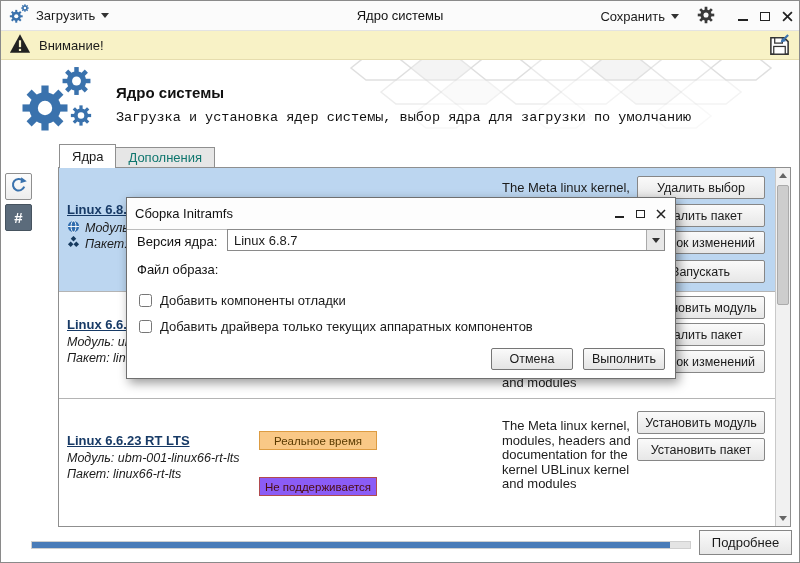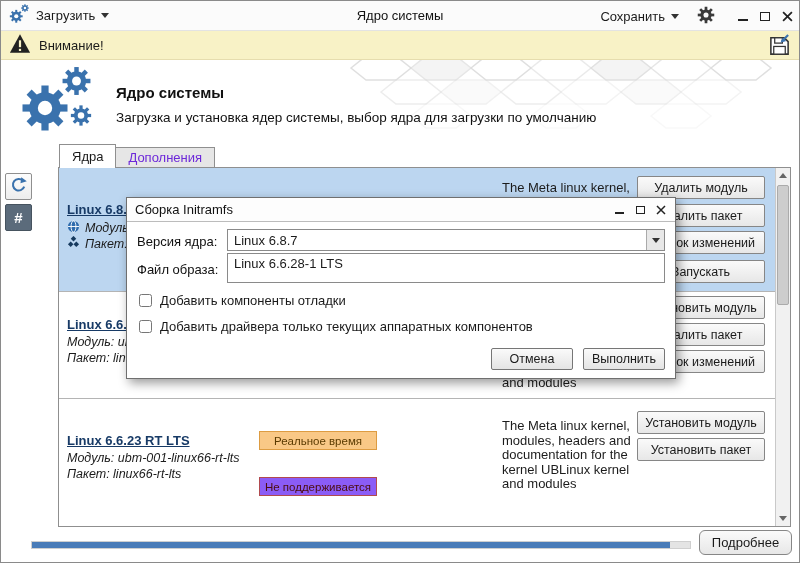--- a/index.html
+++ b/index.html
@@ -21,27 +21,27 @@
   
   .warnbar{position:absolute;left:0;top:30px;width:100%;height:29px;background:#f8f2c6;border-bottom:1px solid #e6ddae;display:flex;align-items:center;padding:0 8px;}
   .warn-text{margin-left:8px;color:#1a1a1a;}
   .warn-save{margin-left:auto;display:flex;align-items:center;}
 
   
   .header{position:absolute;left:0;top:59px;width:100%;height:83px;background:#fff;overflow:hidden;}
   .hexes{position:absolute;left:140px;top:0;}
   .hdr-icon{position:absolute;left:18px;top:6px;}
   .hdr-title{position:absolute;left:115px;top:24px;font-weight:bold;font-size:15px;color:#111;}
-  .hdr-sub{position:absolute;left:115px;top:50px;font-size:13.5px;color:#111;}
+  .hdr-sub{position:absolute;left:115px;top:50px;font-size:13.5px;color:#111;font-family:Liberation Mono, monospace;}
 
   
   .tabs{position:absolute;left:58px;top:143px;height:24px;display:flex;align-items:flex-end;z-index:5;}
   .tab{border:1px solid #8f8f8f;padding:0 12px;display:flex;align-items:center;cursor:default;}
   .tab.active{background:#fff;height:24px;border-bottom:none;position:relative;z-index:6;}
-  .tab.inactive{background:#e6e6e6;height:21px;border-left:none;color:#6d28d9;}
+  .tab.inactive{background:#e6e6e6;height:21px;border-left:none;color:#0f766e;}
 
   
   .side-btn{position:absolute;width:27px;height:27px;border:1px solid #8f8f8f;border-radius:2px;display:flex;align-items:center;justify-content:center;background:linear-gradient(#fdfdfd,#ededed);cursor:default;}
   .side-hash{background:#5b6b7b;color:#fff;font-weight:bold;font-size:15px;border-color:#46535f;}
 
   
   .panel{position:absolute;left:57px;top:166px;right:8px;bottom:35px;border:1px solid #8f8f8f;background:#fff;}
   .rows{position:absolute;left:0;top:0;right:15px;bottom:0;overflow:hidden;}
   .row{position:absolute;left:0;right:0;}
   .row.selected{background:#bcd6f0;}
@@ -60,25 +60,25 @@
   .vs-arrow{position:absolute;left:0;width:100%;height:15px;display:flex;align-items:center;justify-content:center;}
   .vs-up{top:0;}
   .vs-down{bottom:0;}
   .tri-up{width:0;height:0;border-left:4px solid transparent;border-right:4px solid transparent;border-bottom:5px solid #666;}
   .tri-down{width:0;height:0;border-left:4px solid transparent;border-right:4px solid transparent;border-top:5px solid #666;}
   .vs-thumb{position:absolute;left:1px;right:1px;top:17px;height:120px;background:#cdcdcd;border:1px solid #ababab;border-radius:2px;}
 
   
   .progress{position:absolute;left:30px;top:540px;width:660px;height:8px;background:#e4e4e4;border:1px solid #cfcfcf;}
   .progress-fill{height:100%;background:#4a7cb8;}
-  .details-btn{position:absolute;left:698px;top:529px;width:93px;height:25px;border:1px solid #868686;border-radius:6px;background:linear-gradient(#fafafa,#e7e7e7);font-size:13px;display:flex;align-items:center;justify-content:center;cursor:default;}
+  .details-btn{position:absolute;left:698px;top:529px;width:93px;height:25px;border:1px solid #868686;border-radius:0;background:linear-gradient(#fafafa,#e7e7e7);font-size:13px;display:flex;align-items:center;justify-content:center;cursor:default;}
 
   
   .dialog{position:absolute;left:125px;top:196px;width:550px;height:182px;background:#fff;border:1px solid #6f6f6f;box-shadow:3px 4px 10px rgba(0,0,0,.4);z-index:50;}
-  .dlg-titlebar{position:absolute;left:0;top:0;right:0;height:24px;background:#fdfdfd;border-bottom:1px solid #bcbcbc;display:flex;align-items:center;padding:0 8px;}
+  .dlg-titlebar{position:absolute;left:0;top:0;right:0;height:32px;background:#fdfdfd;border-bottom:1px solid #bcbcbc;display:flex;align-items:center;padding:0 8px;}
   .dlg-title{font-size:13px;color:#111;}
   .dlg-ctl{margin-left:auto;display:flex;align-items:center;gap:9px;}
   .dlg-label{position:absolute;left:10px;font-size:13px;color:#111;white-space:nowrap;}
   .combo{position:absolute;left:100px;right:10px;height:22px;border:1px solid #8a8a8a;background:#fff;display:flex;align-items:center;}
   .combo-val{padding-left:6px;flex:1;white-space:nowrap;overflow:hidden;}
   .combo-arrow{width:18px;height:100%;border-left:1px solid #aaa;background:#e8e8e8;display:flex;align-items:center;justify-content:center;cursor:default;}
   .txtfield{position:absolute;left:100px;right:10px;height:30px;border:1px solid #8a8a8a;background:#fff;padding:2px 6px;font-size:13px;}
   .cbrow{position:absolute;left:12px;display:flex;align-items:center;gap:8px;}
   .cbrow input{width:13px;height:13px;margin:0;}
   .dlg-btn{position:absolute;width:82px;height:22px;border:1px solid #767676;border-radius:2px;background:linear-gradient(#fafafa,#e4e4e4);font-size:12.5px;display:flex;align-items:center;justify-content:center;cursor:default;}
@@ -264,21 +264,21 @@
               <g fill="#163a5e">
                 <rect x="4.9" y="0.8" width="4.2" height="4.2" transform="rotate(45 7 2.9)"></rect>
                 <rect x="1.9" y="6.8" width="4.2" height="4.2" transform="rotate(45 4 8.9)"></rect>
                 <rect x="7.9" y="6.8" width="4.2" height="4.2" transform="rotate(45 10 8.9)"></rect>
               </g>
             </svg>
           </span>
           <span>Пакет: linux68</span>
         </div>
         <div class="kdesc" style="top:13px;">The Meta linux kernel, modules, headers and documentation for the kernel UBLinux kernel and modules</div>
-        <div class="kbtn" style="top:8px;">Удалить модуль</div>
+        <div class="kbtn" style="top:8px;">Удалить выбор</div>
         <div class="kbtn" style="top:36px;">Удалить пакет</div>
         <div class="kbtn" style="top:63px;">Список изменений</div>
         <div class="kbtn" style="top:92px;">Запускать</div>
       </div>
 
       <div class="row sep" style="top:123px;height:107px;">
         <a class="kname" style="top:25px;">Linux 6.6.28</a>
         <div class="kline" style="top:43px;">
             <span>Модуль: ubm-001-linux66</span>
           </div>
@@ -344,21 +344,20 @@
 
     <div class="dlg-label" style="top:36px;">Версия ядра:</div>
     <div class="combo" style="top:31px;">
       <span class="combo-val">Linux 6.8.7</span>
       <span class="combo-arrow">
           <span class="caret"></span>
         </span>
     </div>
 
     <div class="dlg-label" style="top:64px;">Файл образа:</div>
-    <div class="txtfield" style="top:55px;">Linux 6.6.28-1 LTS</div>
 
     <div class="cbrow" style="top:95px;">
       <input type="checkbox" style="">
       <span>Добавить компоненты отладки</span>
     </div>
     <div class="cbrow" style="top:121px;">
       <input type="checkbox" style="">
       <span>Добавить драйвера только текущих аппаратных компонентов</span>
     </div>
 

